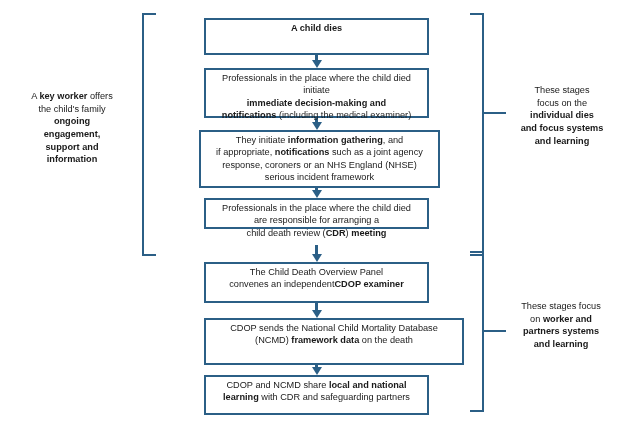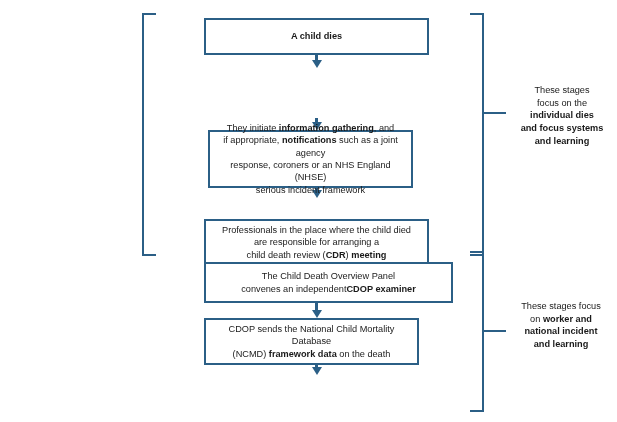--- a/index.html
+++ b/index.html
@@ -19,21 +19,21 @@
     overflow: hidden;
   }
 
   
   .flow-box {
     position: absolute;
     box-sizing: border-box;
     border: 2px solid #2b5f86;
     background: #ffffff;
     display: flex;
-    align-items: center;
+    align-items: flex-start;
     justify-content: center;
     text-align: center;
     line-height: 1.34;
     font-size: 9.2px;
     color: #1a1a1a;
     padding: 2px 6px;
   }
   .flow-box .txt { display: block; width: 100%; }
   .flow-box b { font-weight: bold; }
 
@@ -102,36 +102,43 @@
   <div class="arrow" style="top:118px; height:5px;"></div>
   <div class="arrow" style="top:188px; height:3px;"></div>
   <div class="arrow" style="top:245px; height:10px;"></div>
   <div class="arrow" style="top:303px; height:8px;"></div>
   <div class="arrow" style="top:365px; height:3px;"></div>
 
   <div class="flow-box" style="left:204px; top:18px; width:225px; height:37px;">
     <span class="txt"><b>A child dies</b></span>
   </div>
 
+  <div class="flow-box" style="left:204px; top:68px; width:225px; height:50px;">
+    <span class="txt">Professionals in the place where the child died initiate<br><b>immediate decision-making and</b><br><b>notifications</b> (including the medical examiner)</span>
+  </div>
 
-  <div class="flow-box" style="left:208px; top:130px; width:205px; height:58px;">
+  <div class="flow-box" style="left:199px; top:130px; width:241px; height:58px;">
     <span class="txt">They initiate <b>information gathering</b>, and<br>if appropriate, <b>notifications</b> such as a joint agency<br>response, coroners or an NHS England (NHSE)<br>serious incident framework</span>
   </div>
 
-  <div class="flow-box" style="left:204px; top:198px; width:225px; height:47px;margin-top:21px;">
+  <div class="flow-box" style="left:204px; top:198px; width:225px; height:31px;">
     <span class="txt">Professionals in the place where the child died<br>are responsible for arranging a<br>child death review (<b>CDR</b>) <b>meeting</b></span>
   </div>
 
-  <div class="flow-box" style="left:204px; top:262px; width:249px; height:41px;">
+  <div class="flow-box" style="left:204px; top:262px; width:225px; height:41px;">
     <span class="txt">The Child Death Overview Panel<br>convenes an independent<b>CDOP examiner</b></span>
   </div>
 
-  <div class="flow-box" style="left:204px; top:318px; width:215px; height:47px;">
+  <div class="flow-box" style="left:204px; top:318px; width:260px; height:47px;">
     <span class="txt">CDOP sends the National Child Mortality Database<br>(NCMD) <b>framework data</b> on the death</span>
   </div>
 
+  <div class="flow-box" style="left:204px; top:375px; width:225px; height:40px;">
+    <span class="txt">CDOP and NCMD share <b>local and national</b><br><b>learning</b> with CDR and safeguarding partners</span>
+  </div>
 
+  <div class="side-note" style="left:8px; top:90px; width:128px;">A <b>key worker</b> offers<br>the child's family<br><b>ongoing</b><br><b>engagement,</b><br><b>support and</b><br><b>information</b></div>
 
   <div class="side-note" style="left:512px; top:84px; width:100px;">These stages<br>focus on the<br><b>individual dies</b><br><b>and focus systems</b><br><b>and learning</b></div>
 
-  <div class="side-note" style="left:508px; top:300px; width:106px;">These stages focus<br>on <b>worker and</b><br><b>national incident</b><br><b>and learning</b></div>
+  <div class="side-note" style="left:508px; top:300px; width:106px;">These stages focus<br>on <b>worker and</b><br><b>partners systems</b><br><b>and learning</b></div>
 
 </div>
 
 </body></html>

